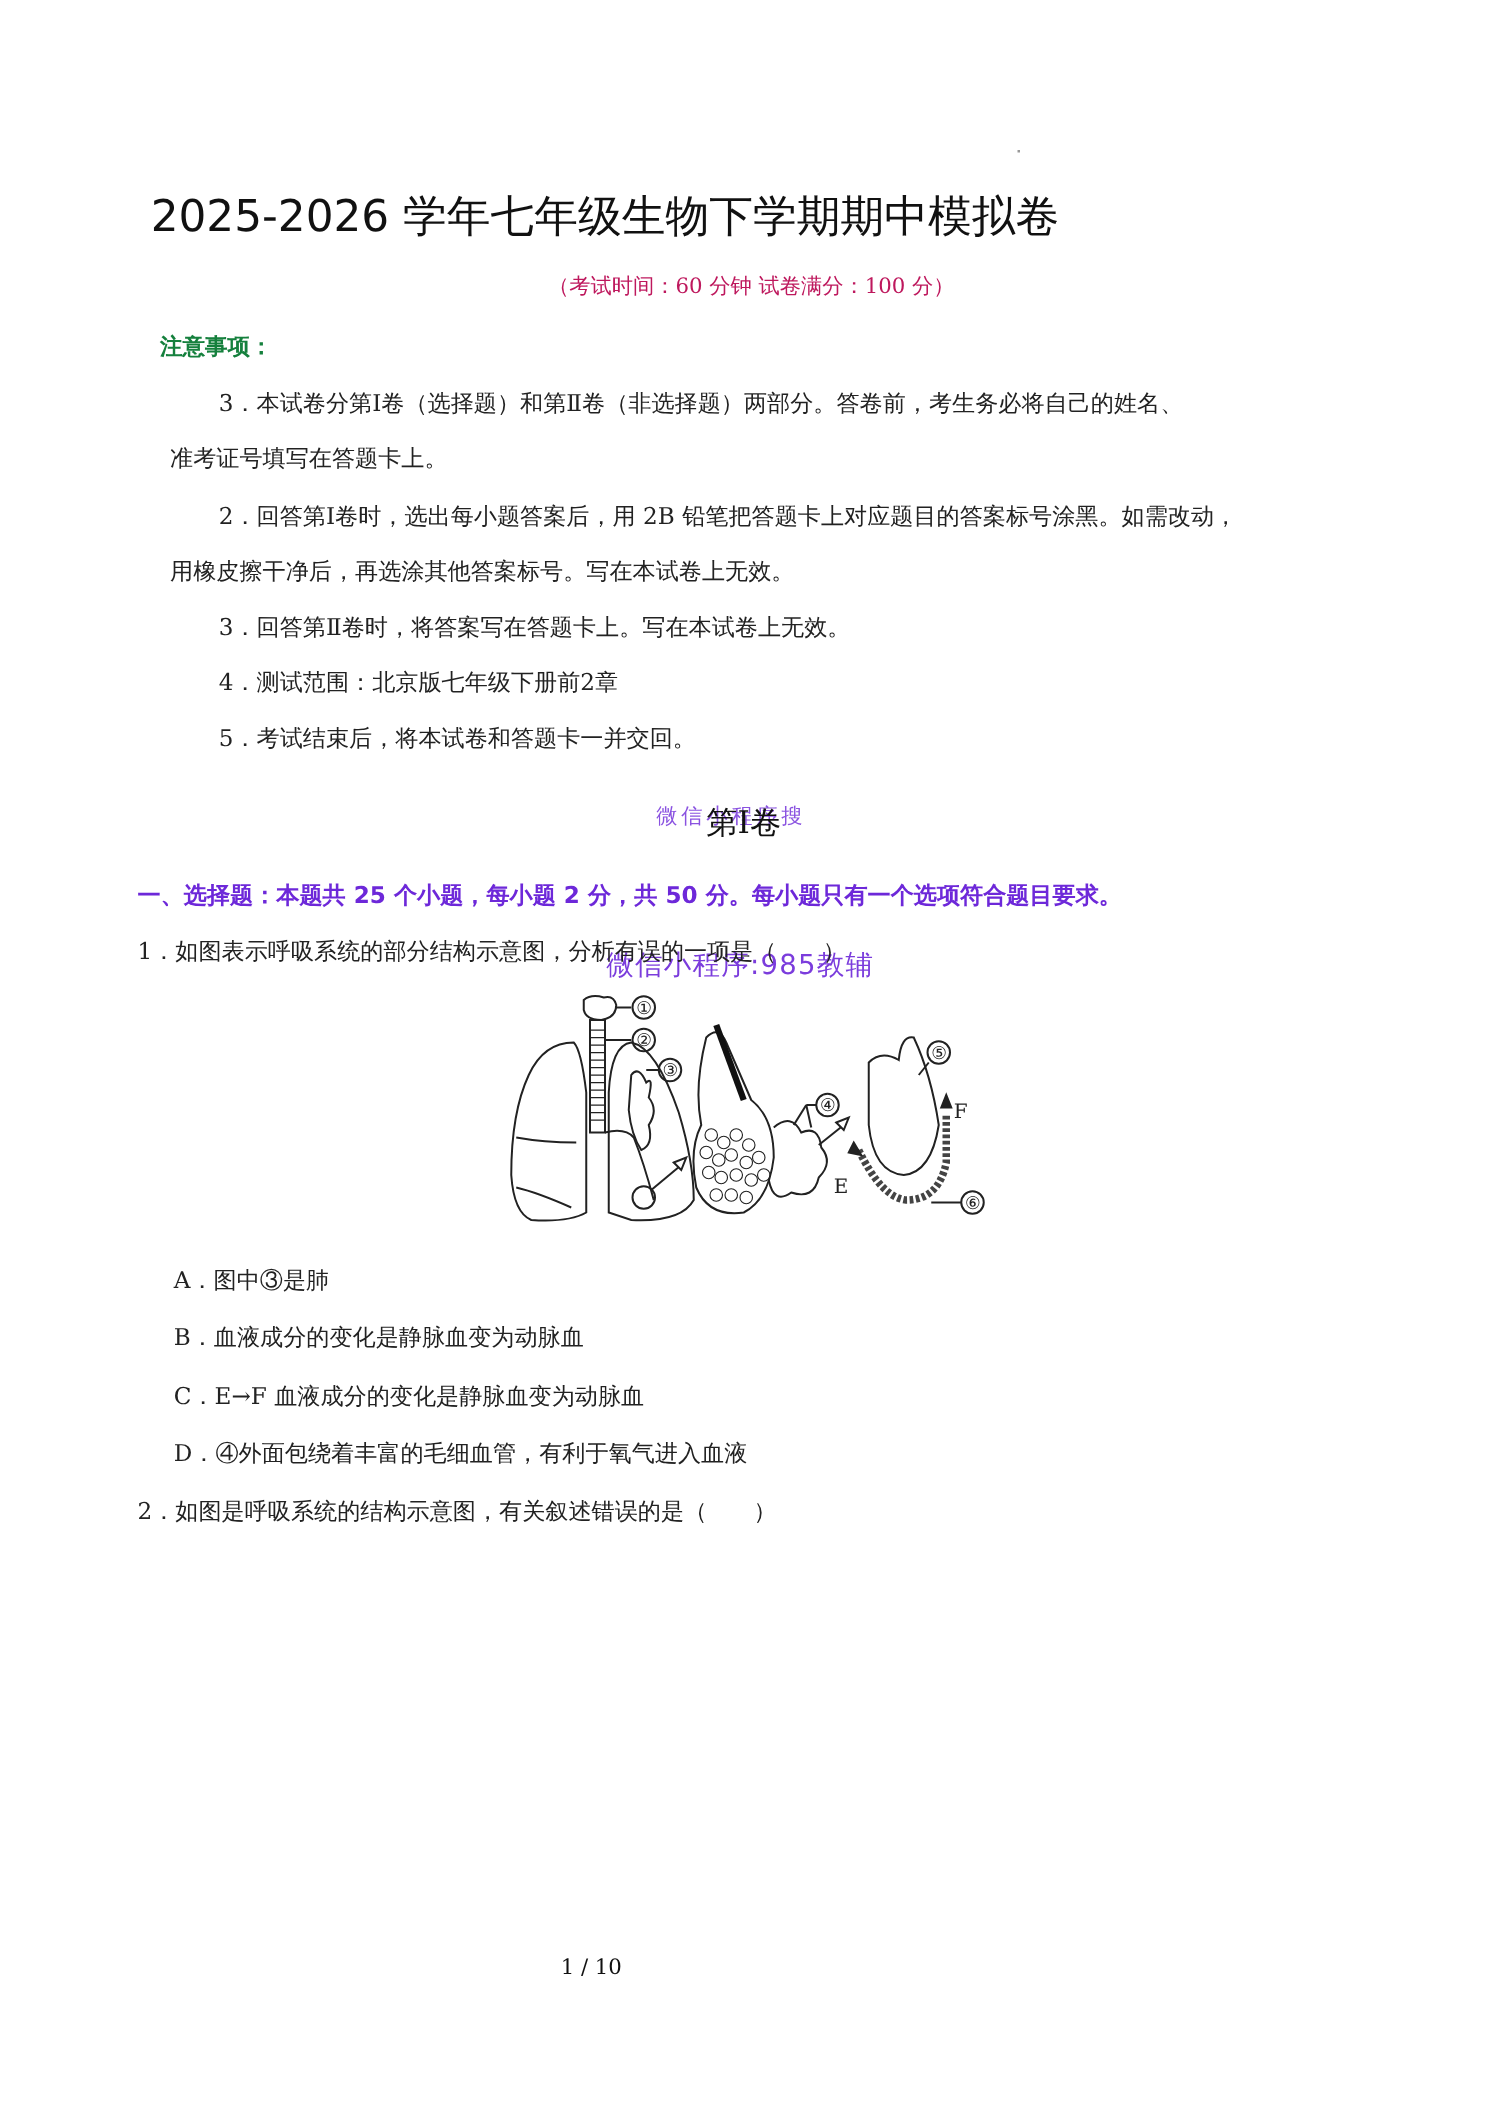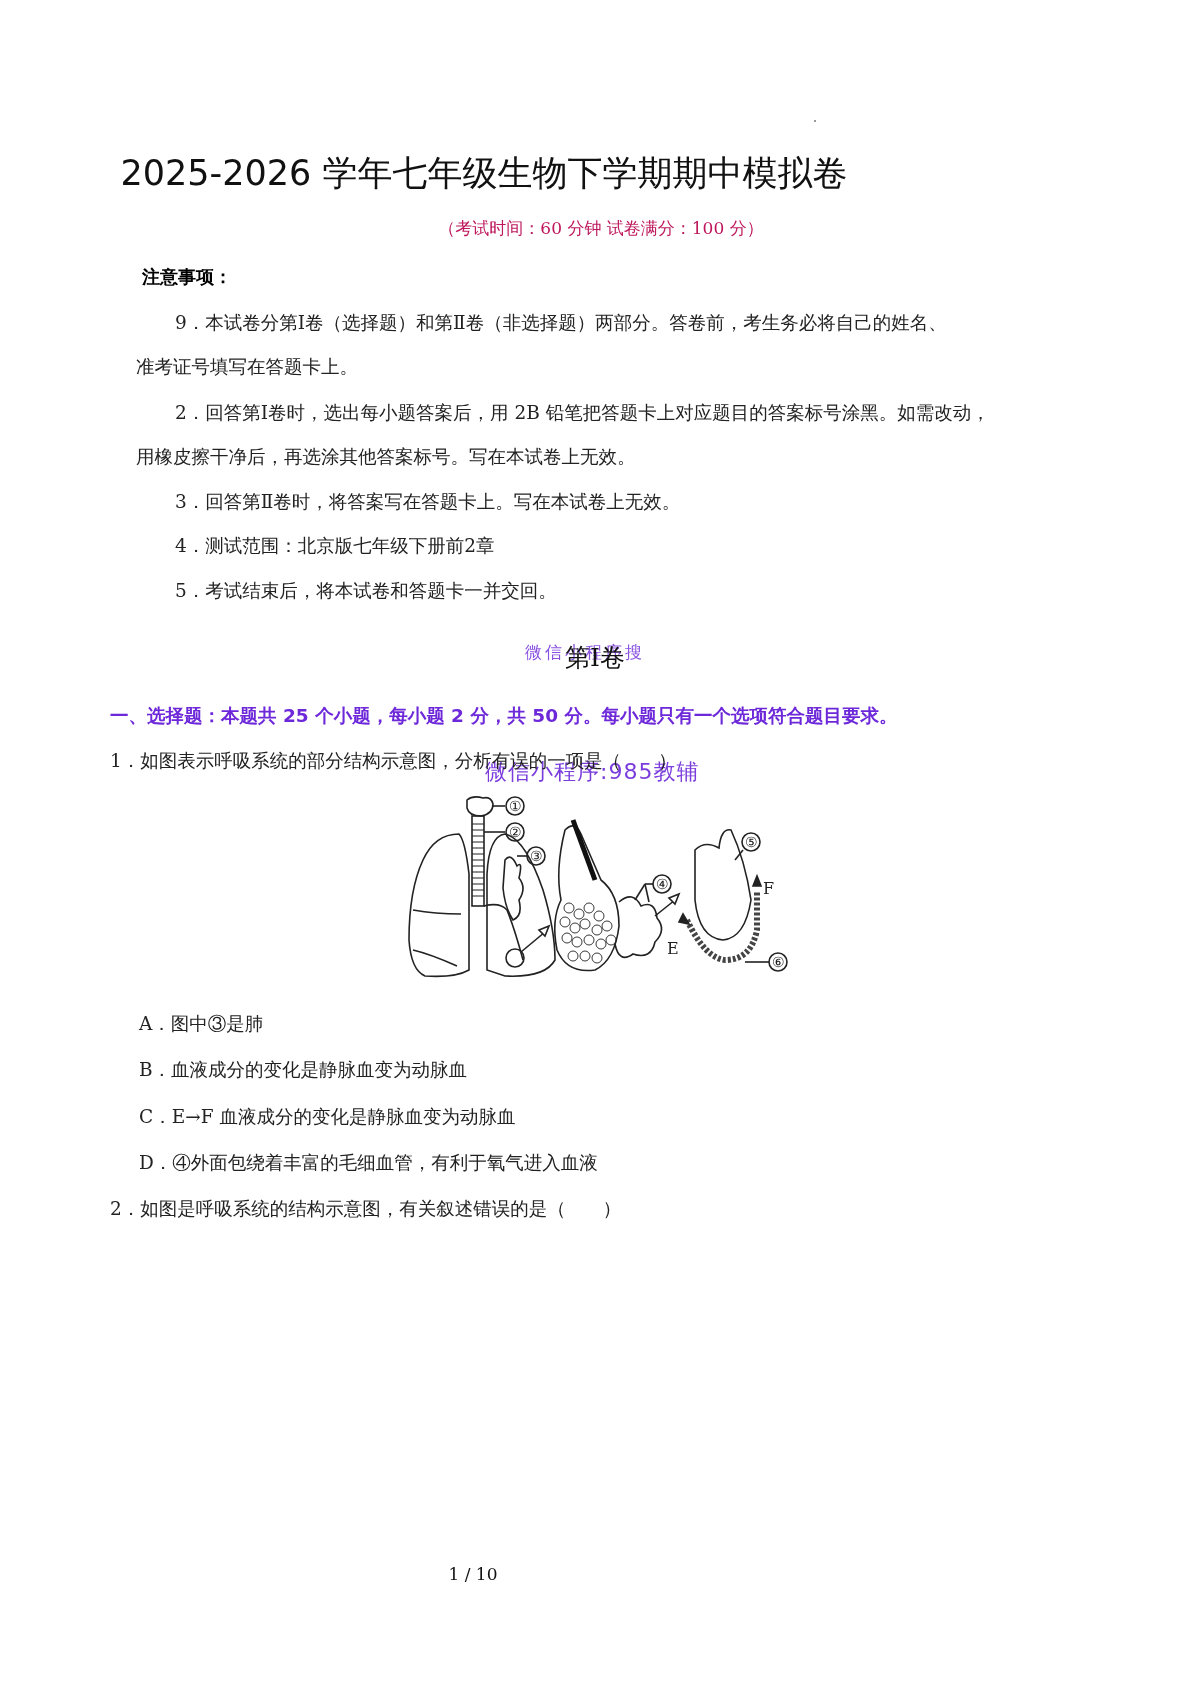--- a/index.html
+++ b/index.html
@@ -12,22 +12,22 @@
     .title {
       left: 0; width: 968px; top: 150px; text-align: center;
       font-family: "DejaVu Sans", "Liberation Sans", sans-serif;
       font-size: 35px; color: #111; letter-spacing: 0px;
     }
     .subtitle {
       left: 0; width: 1160px; top: 217px; text-align: center;
       font-size: 17px; color: #be185d; margin-left: 21px;
     }
     .notes-heading {
-      left: 142px; top: 265px; font-size: 18px; font-weight: bold;
-      font-family: "DejaVu Sans", "Liberation Sans", sans-serif; color: #000000;
+      left: 128px; top: 265px; font-size: 18px; font-weight: bold;
+      font-family: "DejaVu Sans", "Liberation Sans", sans-serif; color: #15803d;
     }
     .para { font-size: 18.5px; color: #222; white-space: nowrap; }
     .section-title {
       left: 0; width: 1190px; top: 641px; text-align: center;
       font-size: 25px; color: #111;
     }
     .section-desc {
       left: 110px; top: 703px; font-size: 18.5px; font-weight: bold; color: #6d28d9;
       font-family: "DejaVu Sans", "Liberation Sans", sans-serif;
     }
@@ -45,21 +45,21 @@
 </head>
 <body>
 
 <div class="abs dot"></div>
 
 <div class="abs title">2025-2026 学年七年级生物下学期期中模拟卷</div>
 <div class="abs subtitle">（考试时间：60 分钟   试卷满分：100 分）</div>
 
 <div class="abs notes-heading">注意事项：</div>
 
-<div class="abs para" style="left:175px; top:310px;">9．本试卷分第Ⅰ卷（选择题）和第Ⅱ卷（非选择题）两部分。答卷前，考生务必将自己的姓名、</div>
+<div class="abs para" style="left:175px; top:310px;">3．本试卷分第Ⅰ卷（选择题）和第Ⅱ卷（非选择题）两部分。答卷前，考生务必将自己的姓名、</div>
 <div class="abs para" style="left:136px; top:354px;">准考证号填写在答题卡上。</div>
 <div class="abs para" style="left:175px; top:400px;">2．回答第Ⅰ卷时，选出每小题答案后，用 2B 铅笔把答题卡上对应题目的答案标号涂黑。如需改动，</div>
 <div class="abs para" style="left:136px; top:444px;">用橡皮擦干净后，再选涂其他答案标号。写在本试卷上无效。</div>
 <div class="abs para" style="left:175px; top:489px;">3．回答第Ⅱ卷时，将答案写在答题卡上。写在本试卷上无效。</div>
 <div class="abs para" style="left:175px; top:533px;">4．测试范围：北京版七年级下册前2章</div>
 <div class="abs para" style="left:175px; top:578px;">5．考试结束后，将本试卷和答题卡一并交回。</div>
 
 <div class="abs watermark">
   <span class="wm-top">微信小程序搜</span>
   <span class="wm-bottom">微信小程序:985教辅</span>

